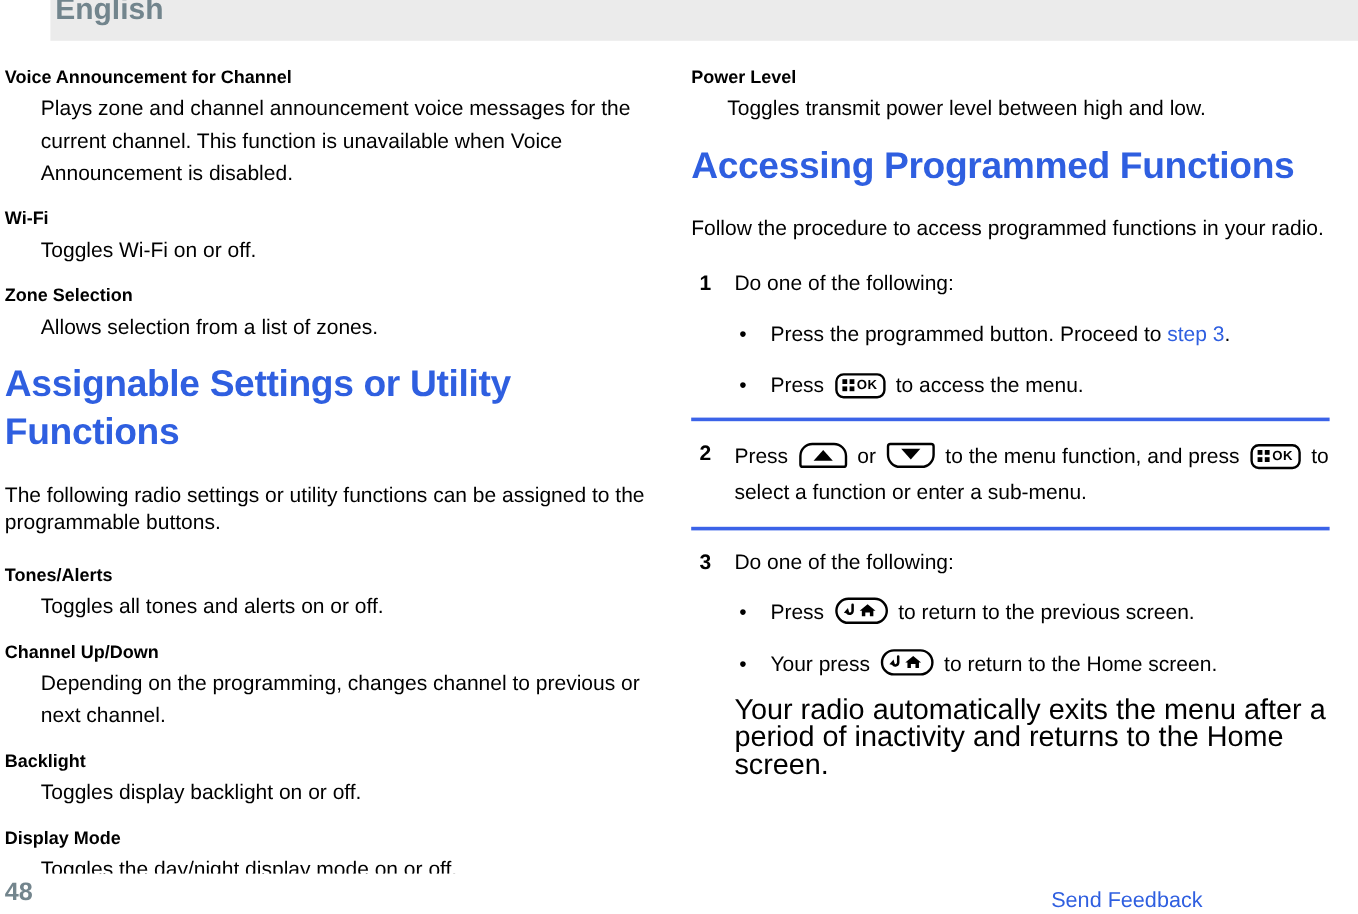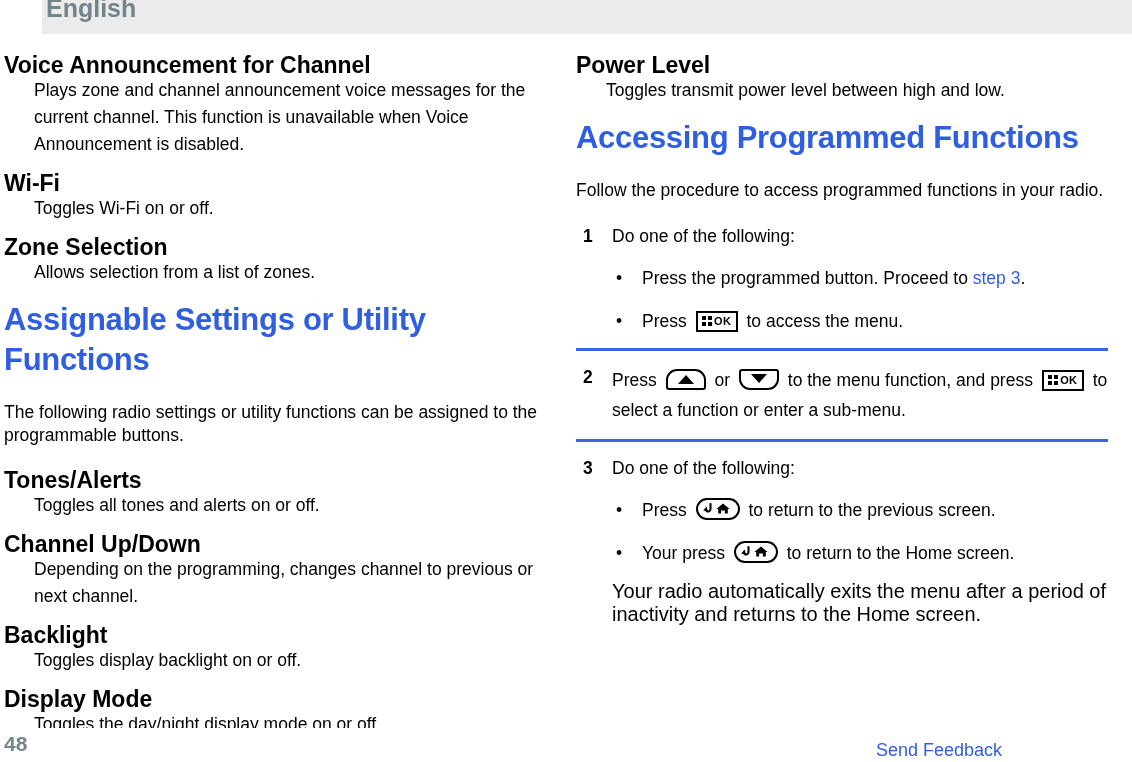--- a/index.html
+++ b/index.html
@@ -57,21 +57,21 @@
   .col-inner {
     padding: 20px 22px 0 4px;
   }
   #col-right .col-inner {
     padding: 20px 0 0 10px;
   }
 
   
   .deflist { margin: 0 0 0 0; }
   .defterm {
-    font-size: 23px;
+    font-size: 15px;
     font-weight: bold;
     line-height: 22px;
     margin: 0;
     padding: 0;
     color: #000;
   }
   .defdesc {
     font-size: 17.5px;
     font-weight: normal;
     line-height: 27px;
@@ -141,35 +141,36 @@
     line-height: 26px;
   }
   .step-rule {
     border: none;
     border-top: 3px solid #3b63e8;
     margin: 14px 0 14px 0;
     width: 532px;
     height: 0;
   }
   .note-para {
-    font-size: 20px;
+    font-size: 24px;
     line-height: 23px;
     margin: 14px 5px 0 36px;
   }
   a.xref, .xref {
     color: #2f5fe0;
     text-decoration: none;
   }
 
   
   .keyicon {
     display: inline-block;
     vertical-align: middle;
     position: relative;
     margin: 0 4px;
+    border-radius: 7px;
   }
 
   
   .key-ok {
     width: 42px;
     height: 21px;
     border: 2px solid #000;
     background: #fff;
     line-height: 17px;
     text-align: center;

